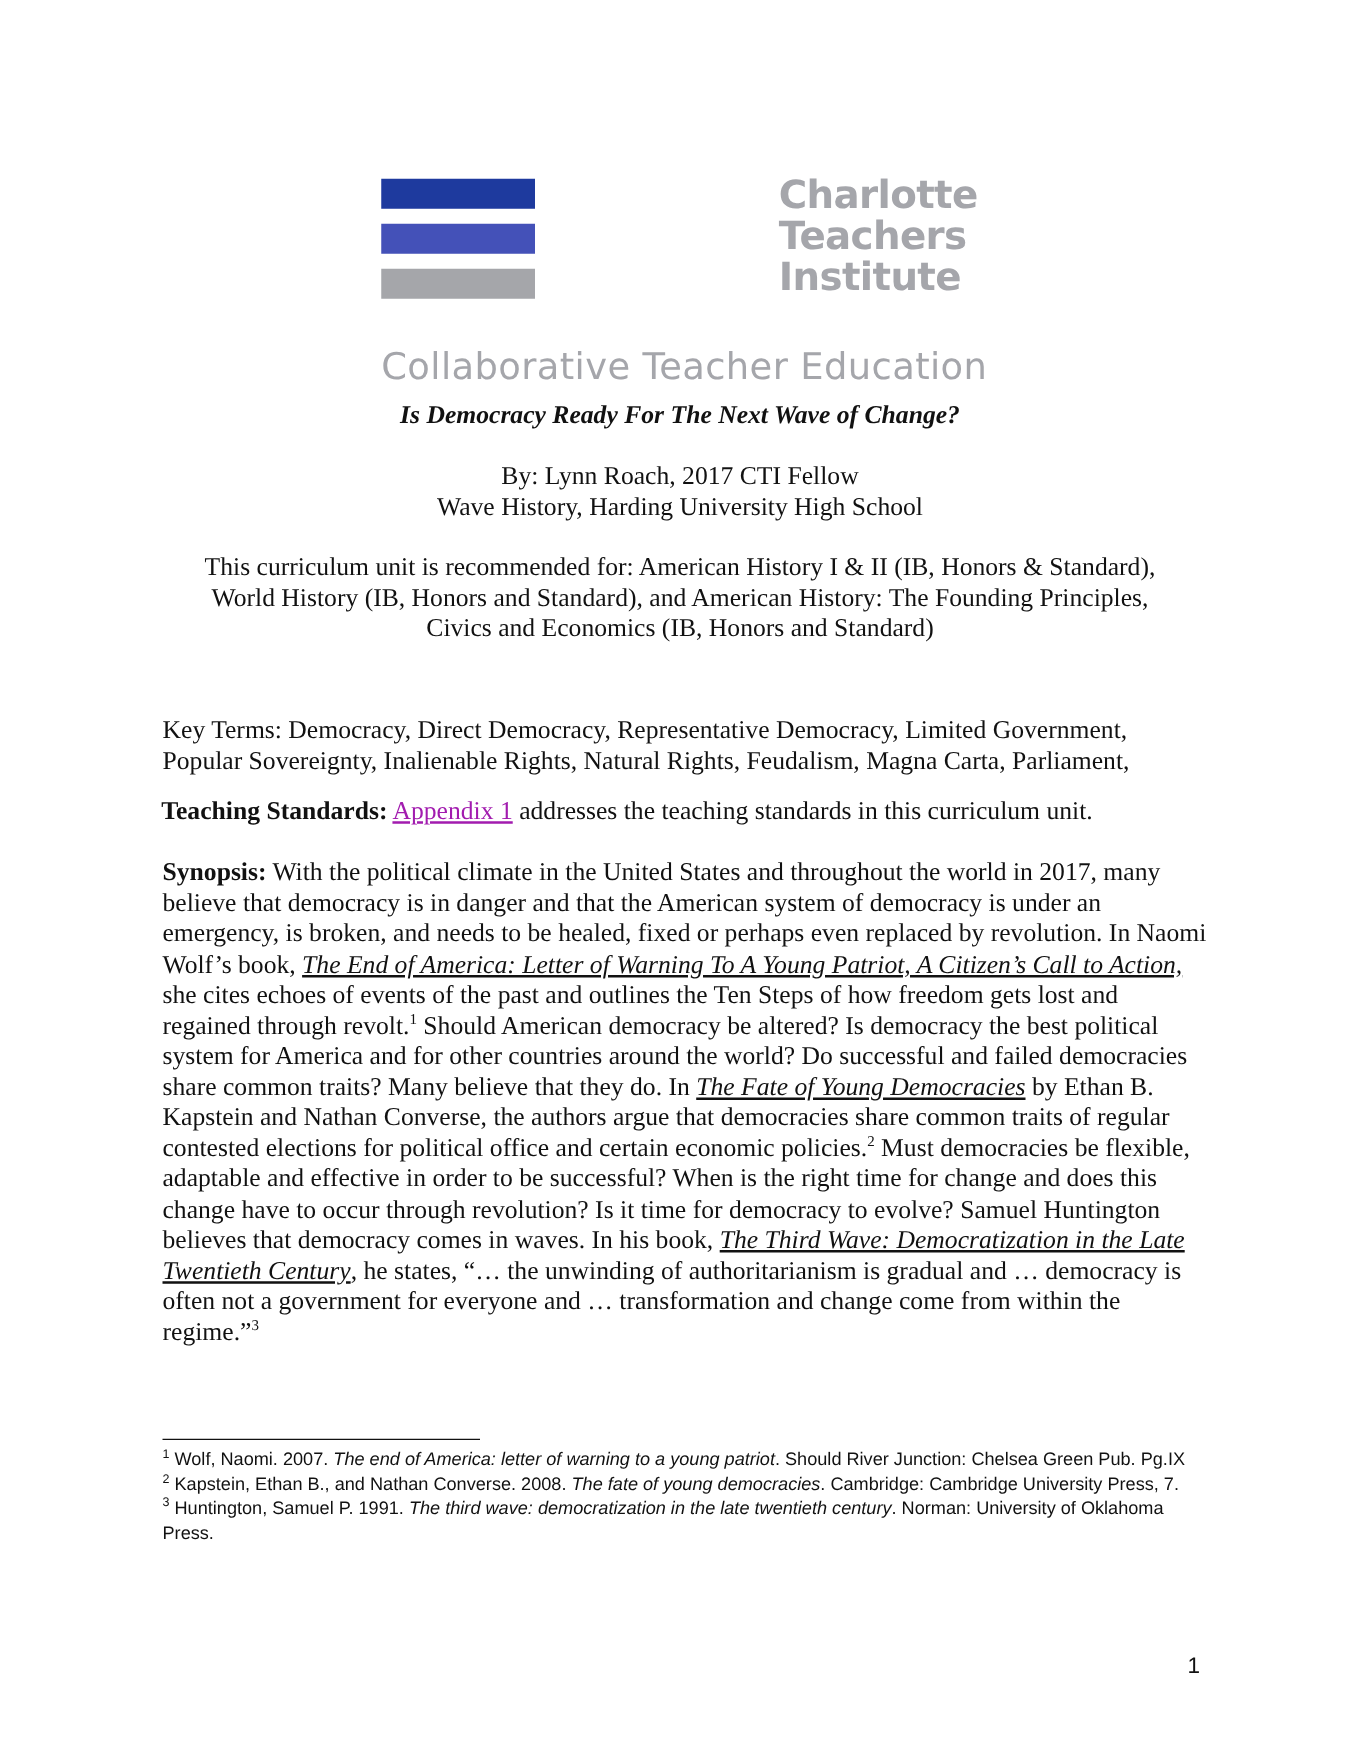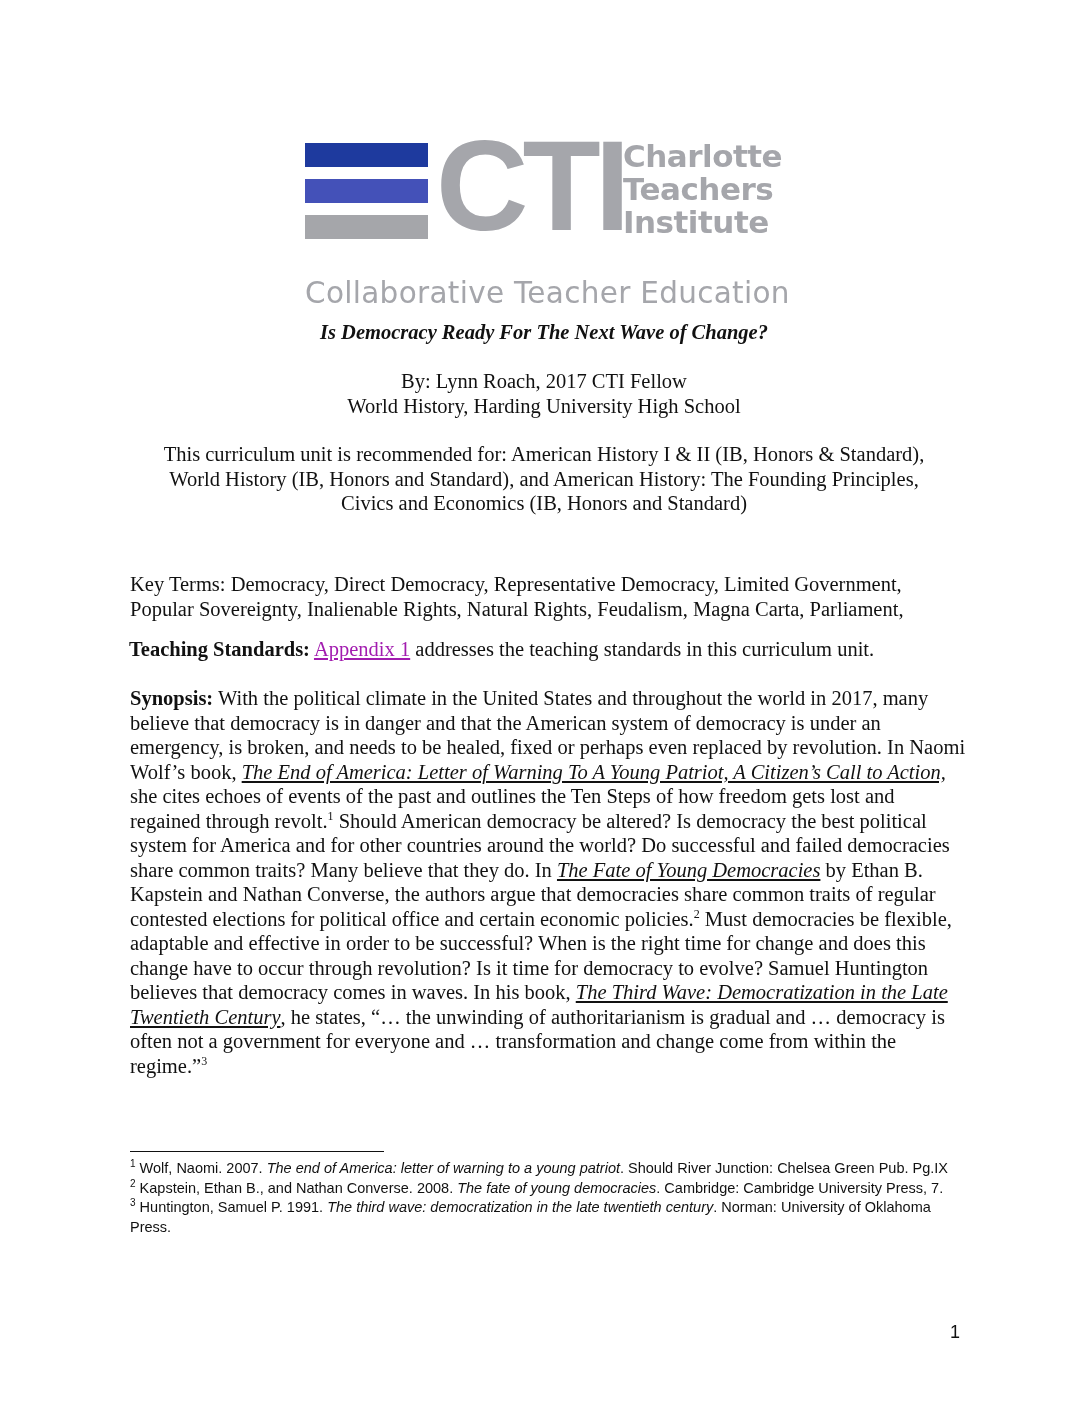--- a/index.html
+++ b/index.html
@@ -44,34 +44,33 @@
   .pagenum { position: absolute; left: 950px; top: 1322px; font-family: "Liberation Sans", "DejaVu Sans", sans-serif;
              font-size: 18px; }
 </style>
 </head>
 <body>
 
 <div class="logo">
   <div class="bar bar1"></div>
   <div class="bar bar2"></div>
   <div class="bar bar3"></div>
-  <div class="cti">CTI</div>
   <div class="inst">
     <div>Charlotte</div>
     <div>Teachers</div>
     <div>Institute</div>
   </div>
   <div class="tagline">Collaborative Teacher Education</div>
 </div>
 
 <div class="center title">Is Democracy Ready For The Next Wave of Change?</div>
 
 <div class="center byline">
   <div>By: Lynn Roach, 2017 CTI Fellow</div>
-  <div>World History, Harding University High School</div>
+  <div>Wave History, Harding University High School</div>
 </div>
 
 <div class="center recommend">
   <div>This curriculum unit is recommended for: American History I &amp; II (IB, Honors &amp; Standard),</div>
   <div>World History (IB, Honors and Standard), and American History: The Founding Principles,</div>
   <div>Civics and Economics (IB, Honors and Standard)</div>
 </div>
 
 <div class="para keyterms">
   <div>Key Terms: Democracy, Direct Democracy, Representative Democracy, Limited Government,</div>

